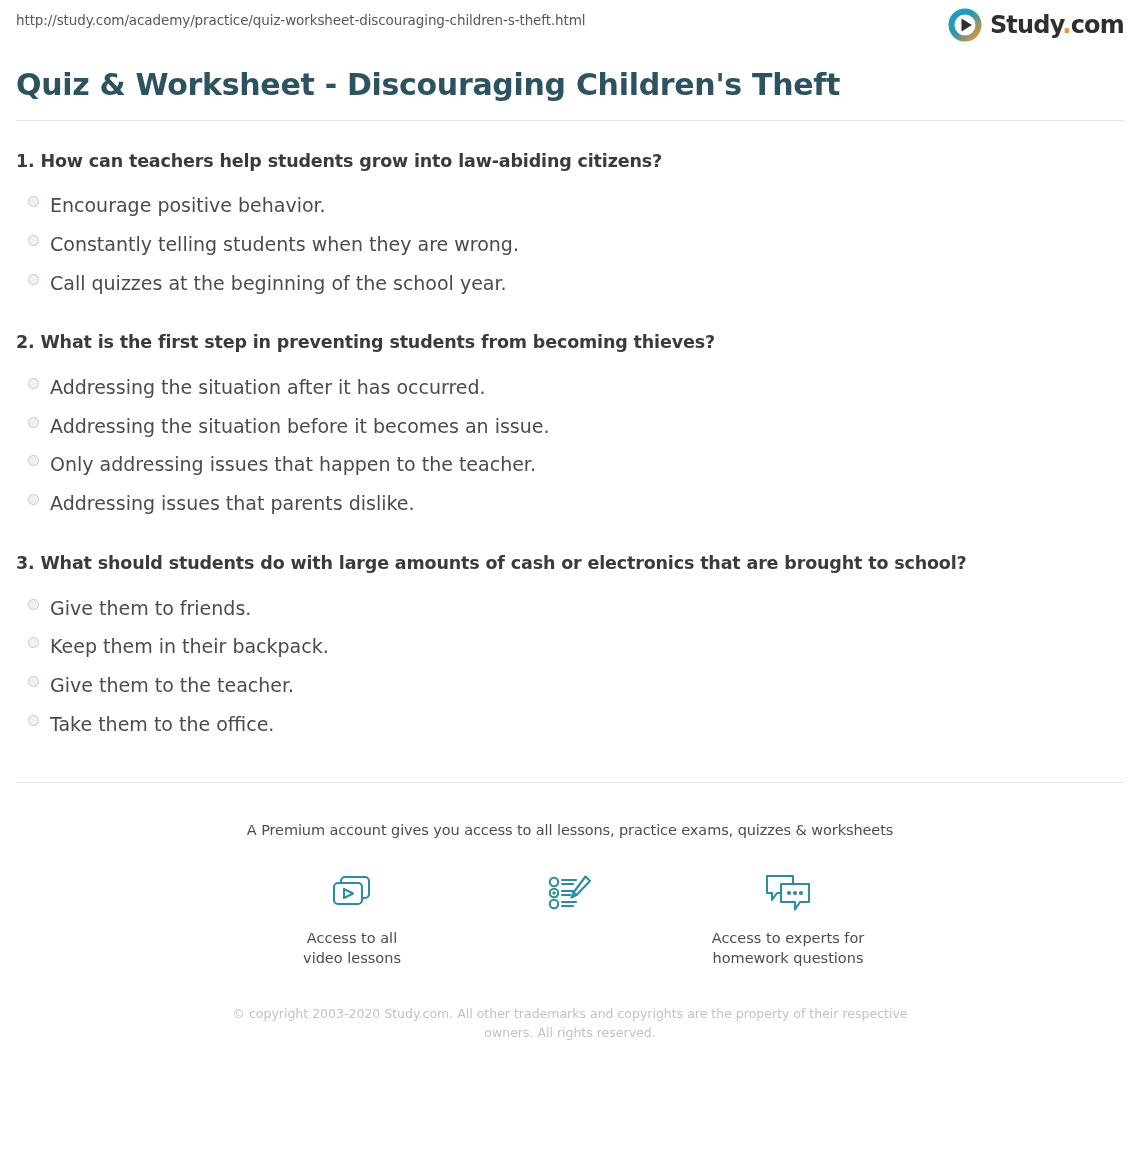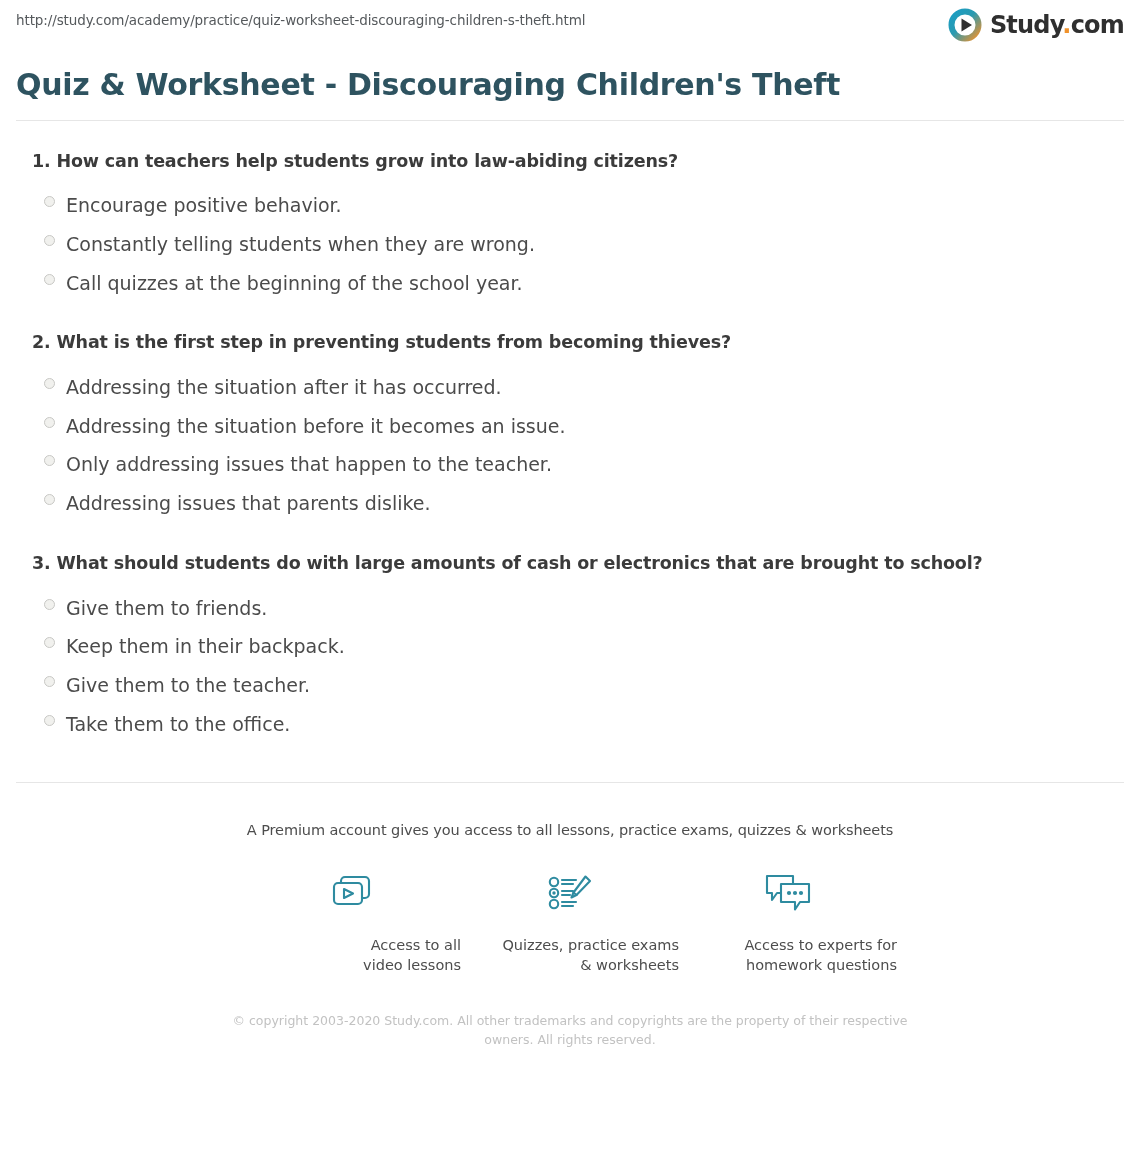--- a/index.html
+++ b/index.html
@@ -57,21 +57,21 @@
     line-height: 1.25;
   }
   .rule {
     height: 1px;
     background: #e6e6e6;
     margin: 16px 16px 0 16px;
   }
 
   
   .quiz { padding: 0 16px; }
-  .question { margin-top: 29px; margin-left: 16px; }
+  .question { margin-top: 29px; }
   .q-text {
     font-size: 17.5px;
     font-weight: 700;
     color: #3b3b3b;
     letter-spacing: -0.15px;
     margin: 0 0 14px 0;
     line-height: 1.3;
   }
   .options { margin: 0; padding: 0; list-style: none; }
   .option {
@@ -122,26 +122,25 @@
     width: 218px;
     text-align: center;
   }
   .perk-icon {
     height: 50px;
     display: flex;
     align-items: center;
     justify-content: center;
   }
   .perk-label {
-    margin-top: 18px;
+    margin-top: 11px;
     font-size: 14.5px;
     color: #4d4d4d;
     line-height: 1.36;
     white-space: pre-line;
-    text-align: right;
   }
 
   .copyright {
     margin: 36px auto 0 auto;
     width: 700px;
     text-align: center;
     font-size: 12.5px;
     color: #c2c2c2;
     line-height: 1.5;
   }
@@ -268,22 +267,20 @@
             <line x1="17" y1="9" x2="31" y2="9" stroke-linecap="round"></line>
             <line x1="17" y1="13" x2="28" y2="13" stroke-linecap="round"></line>
             <line x1="17" y1="20" x2="28" y2="20" stroke-linecap="round"></line>
             <line x1="17" y1="24" x2="25" y2="24" stroke-linecap="round"></line>
             <line x1="17" y1="31" x2="31" y2="31" stroke-linecap="round"></line>
             <line x1="17" y1="35" x2="28" y2="35" stroke-linecap="round"></line>
             <path d="M40.5 5.5 L45 10 L31.5 24 L26.5 26.5 L28.5 21.5 Z" stroke-linejoin="round"></path>
             <path d="M28.5 21.5 L31.5 24" stroke-linecap="round"></path>
           </svg>
         </div>
-        <div class="perk-label">Quizzes, practice exams
-&amp; worksheets</div>
       </div>
 
       <div class="perk">
         <div class="perk-icon">
           <svg width="52" height="44" viewBox="0 0 52 44" fill="none" stroke="#2e8ba0" stroke-width="2.1">
             <path d="M5 5 H31 V22 H15 L10 29 V22 H5 Z" stroke-linejoin="round" fill="#ffffff"></path>
             <path d="M19 13 H47 V31 H38 L33 38.5 V31 H19 Z" stroke-linejoin="round" fill="#ffffff"></path>
             <circle cx="27" cy="22" r="2.1" fill="#2e8ba0" stroke="none"></circle>
             <circle cx="33" cy="22" r="2.1" fill="#2e8ba0" stroke="none"></circle>
             <circle cx="39" cy="22" r="2.1" fill="#2e8ba0" stroke="none"></circle>

